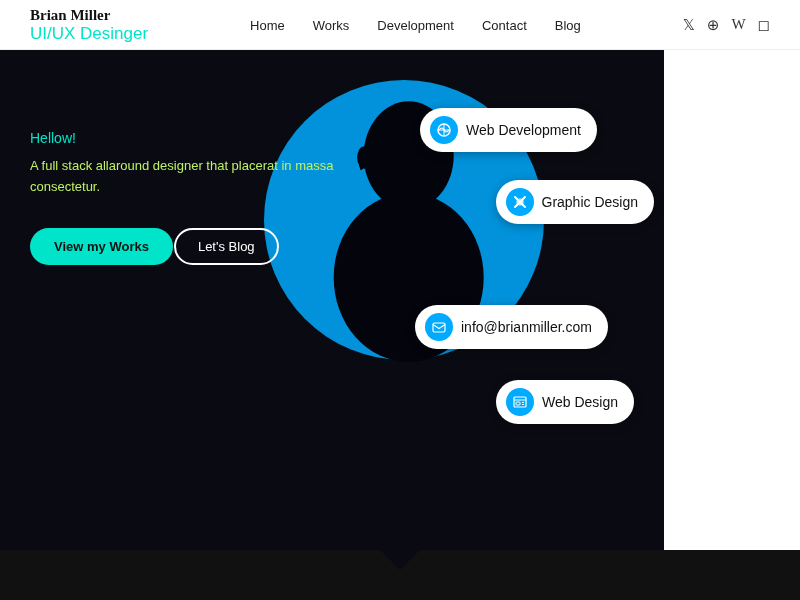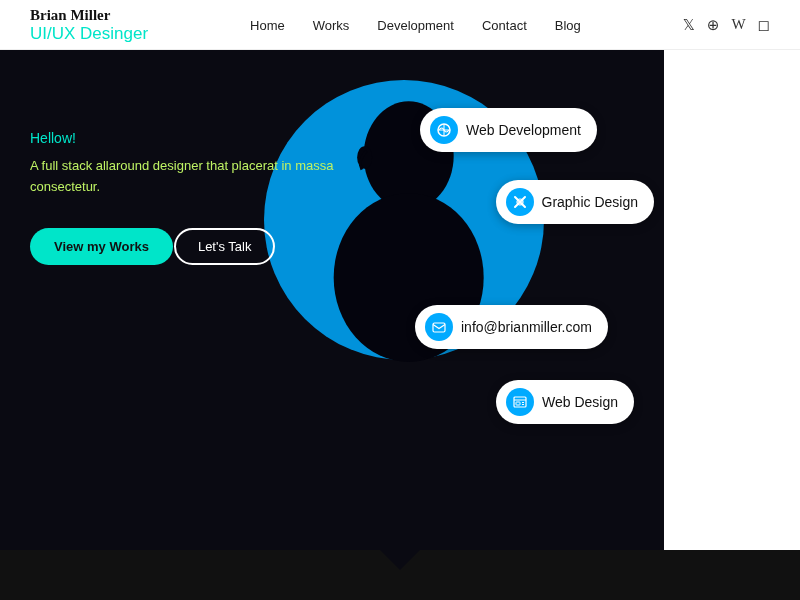--- a/index.html
+++ b/index.html
@@ -238,21 +238,21 @@
 
       <path d="M60 65 Q50 75 55 85" stroke="#04040d" stroke-width="3" fill="none"></path>
     </svg>
   </div>
 
   <div class="hero-content">
     <p class="hello-text">Hellow!</p>
     <p class="hero-desc">A full stack allaround designer that placerat in massa consectetur.</p>
     <div class="hero-buttons">
       <button class="btn-primary">View my Works</button>
-      <button class="btn-secondary">Let's Talk</button>
+      <button class="btn-secondary">Let's Blog</button>
     </div>
   </div>
 
   <div class="badge badge-webdev">
     <div class="badge-icon">
       <svg width="14" height="14" viewBox="0 0 14 14" fill="none" xmlns="http://www.w3.org/2000/svg">
         <circle cx="7" cy="7" r="6" stroke="white" stroke-width="1.5" fill="none"></circle>
         <path d="M2 7 Q5 3 7 7 Q9 11 12 7" stroke="white" stroke-width="1.2" fill="none"></path>
         <line x1="7" y1="1" x2="7" y2="13" stroke="white" stroke-width="1"></line>
         <line x1="1" y1="7" x2="13" y2="7" stroke="white" stroke-width="1"></line>

